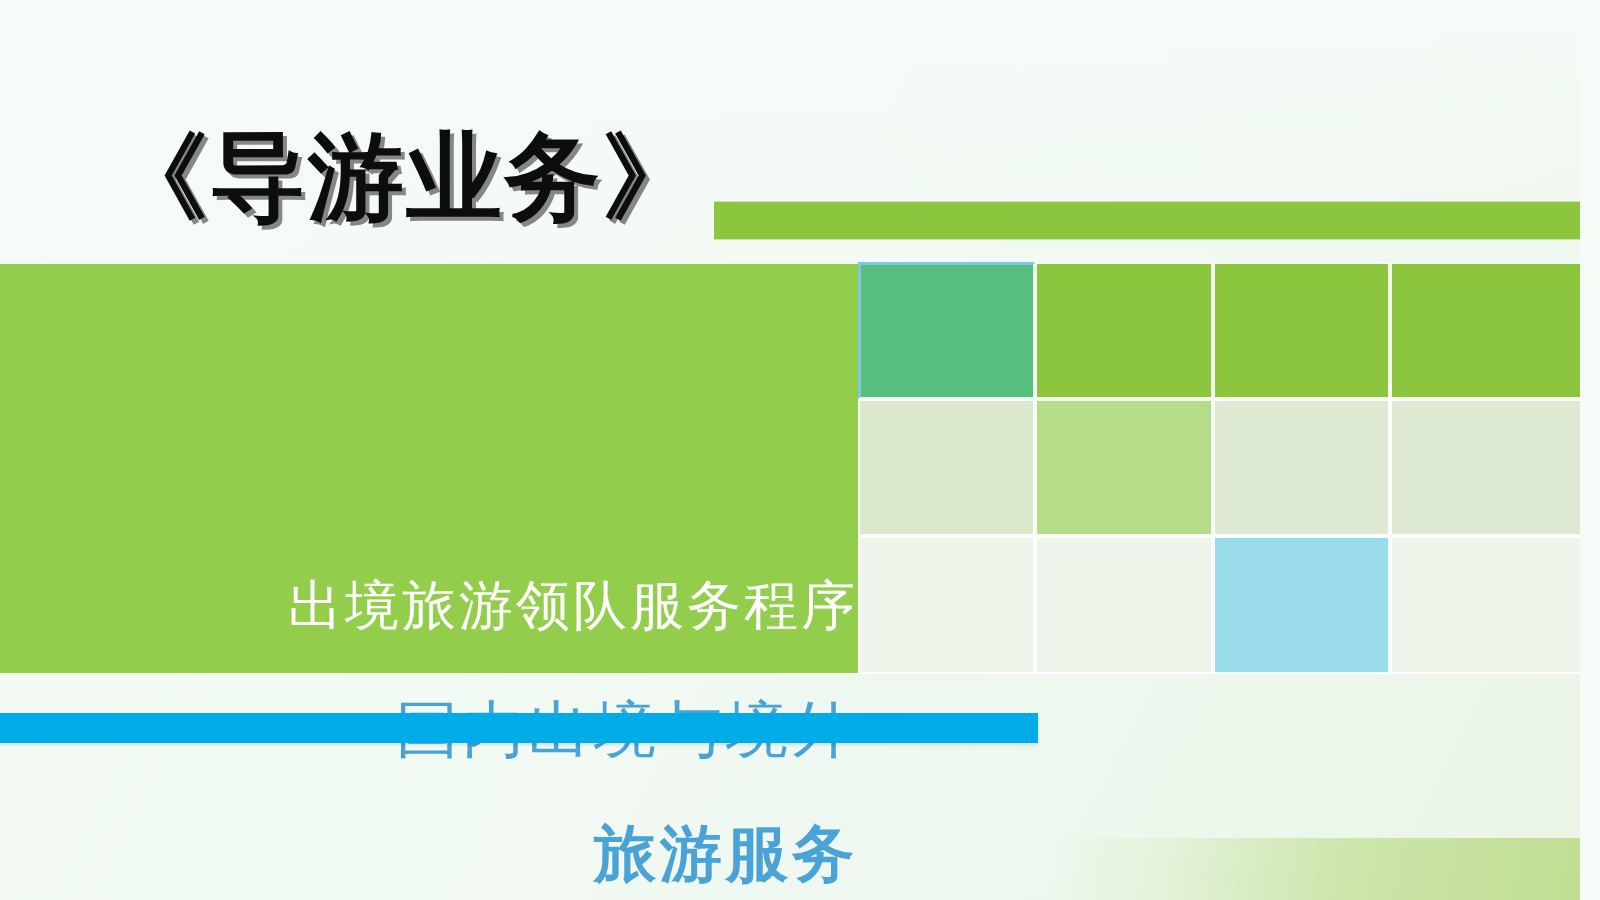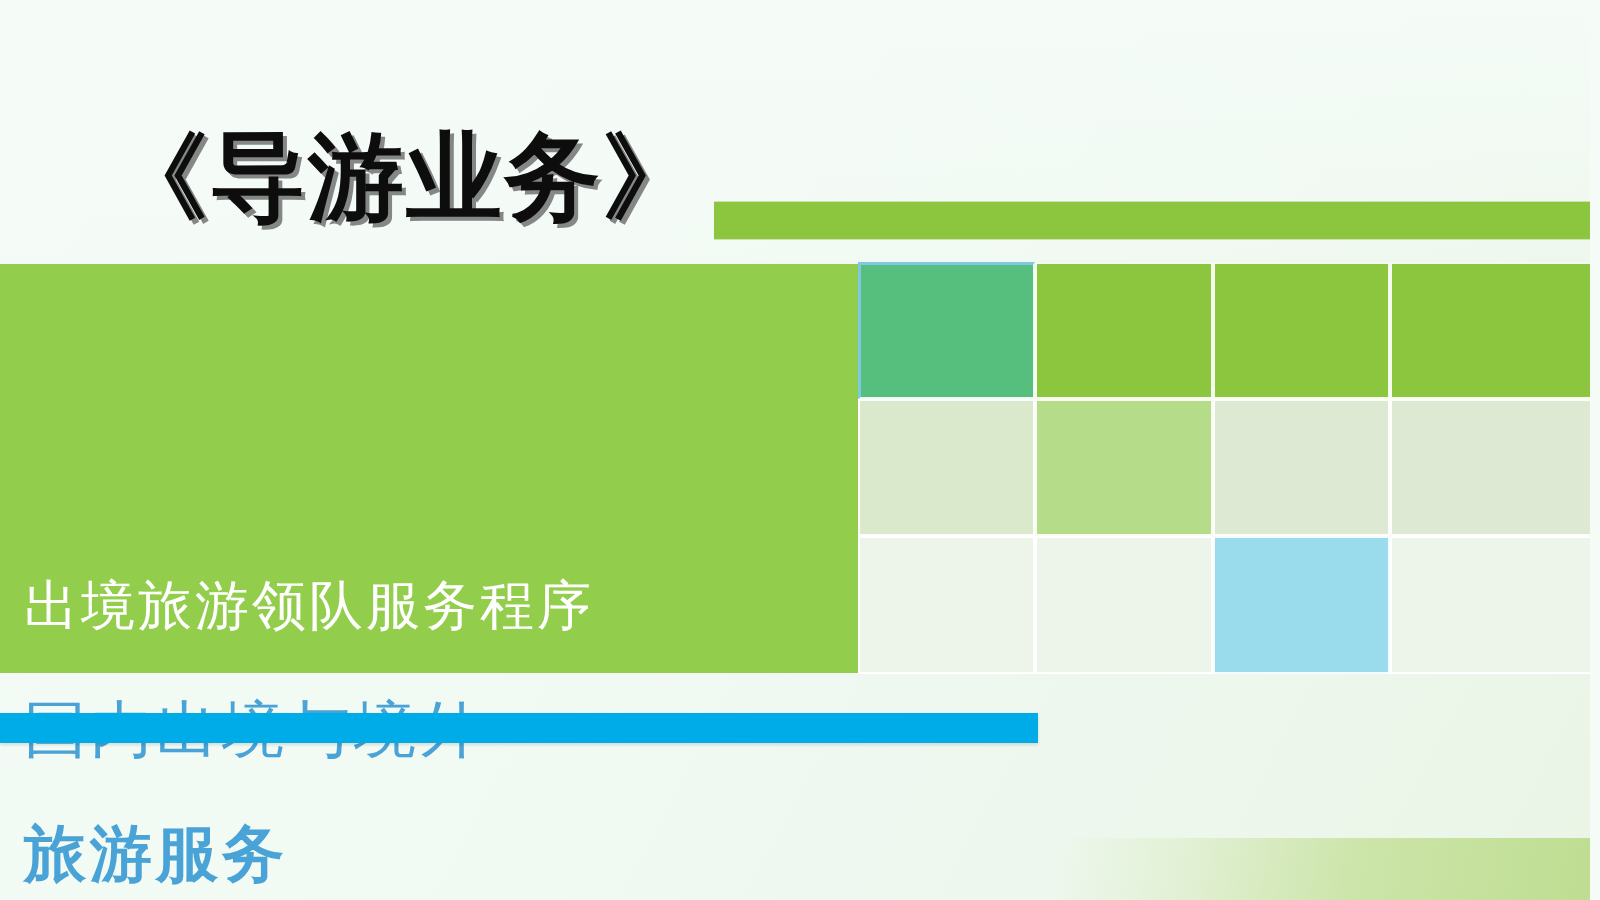--- a/index.html
+++ b/index.html
@@ -14,21 +14,20 @@
     background: #f5fbf7;
   }
 
   #slide {
     position: relative;
     width: 1580px;
     height: 900px;
     overflow: hidden;
     background:
       linear-gradient(118deg, #f4fbf6 0%, #f2faf4 38%, #eff8f0 62%, #eaf5e6 100%);
-    padding-left: 10px;
   }
 
   
   .bg-corner-wash {
     position: absolute;
     left: 1060px;
     top: 838px;
     width: 540px;
     height: 62px;
     background: linear-gradient(100deg,
@@ -83,24 +82,23 @@
     top: 264px;
     width: 858px;
     height: 409px;
     background: #92cd4c;
   }
 
   .panel-line {
     position: absolute;
     left: 0;
     width: 858px;
-    text-align: left;
+    text-align: right;
     white-space: nowrap;
     font-family: "DejaVu Serif", "Liberation Serif", serif;
-    margin-left: 24px;
   }
   .line-white {
     top: 306px;
     font-size: 54px;
     color: #ffffff;
     letter-spacing: 3px;
   }
   .line-blue-1 {
     top: 424px;
     font-size: 62px;

